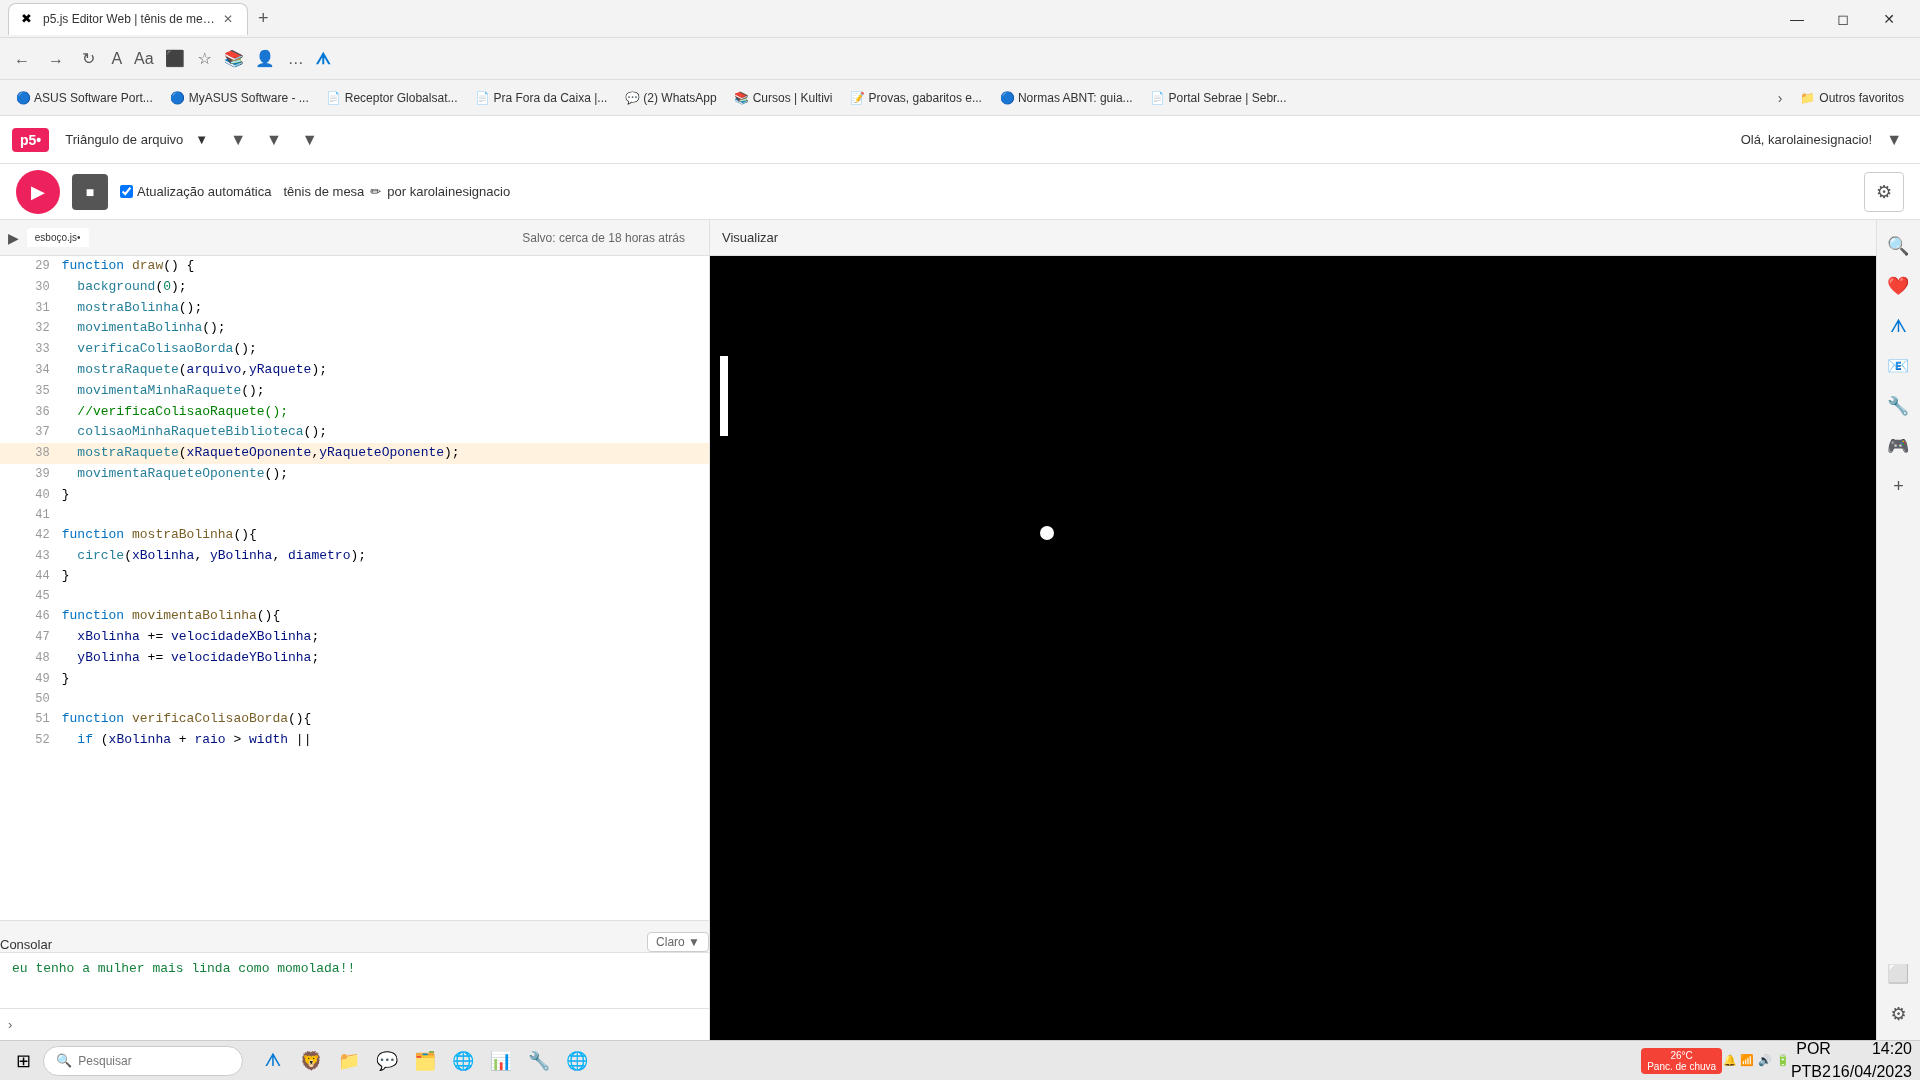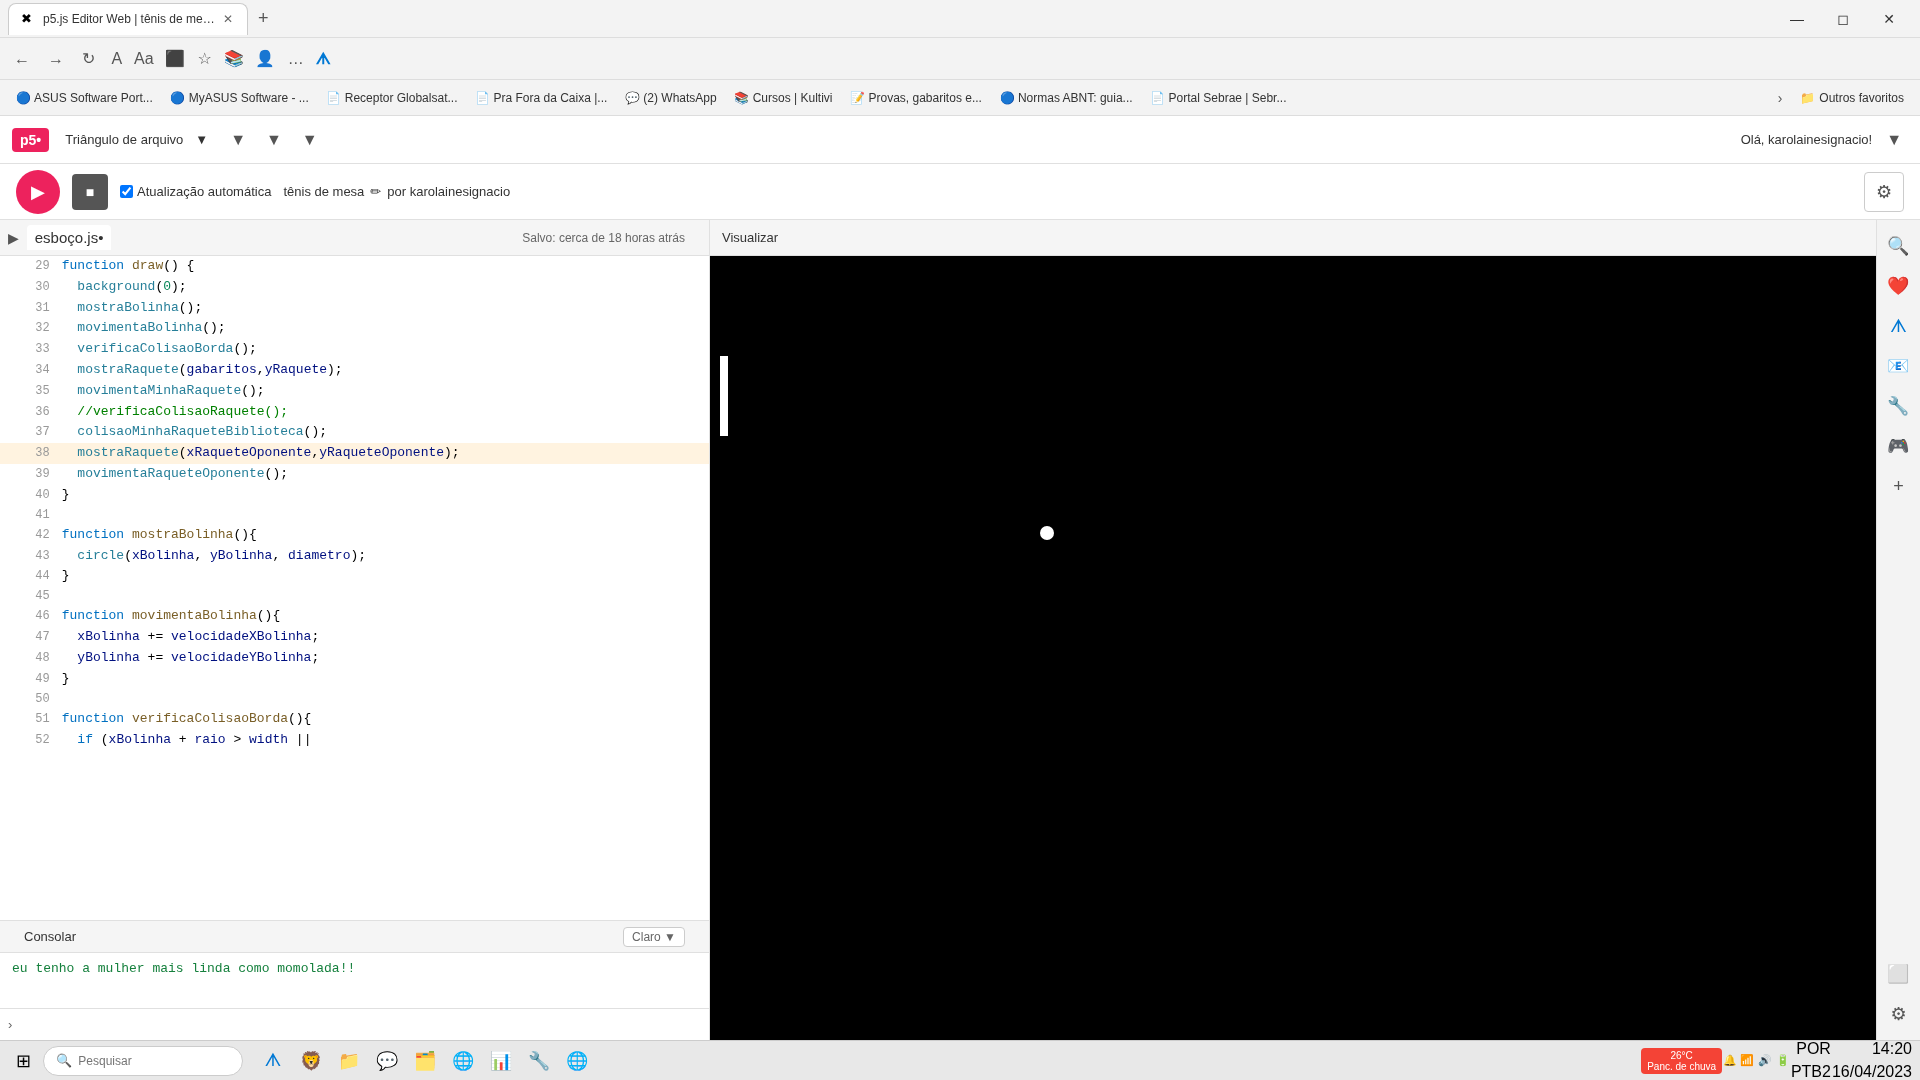--- a/index.html
+++ b/index.html
@@ -231,21 +231,21 @@
       gap: 8px;
     }
     .collapse-btn {
       background: none;
       border: none;
       cursor: pointer;
       font-size: 14px;
       color: #555;
     }
     .file-tab {
-      font-size: 15px;
+      font-size: 10px;
       color: #333;
       padding: 4px 8px;
       background: #fff;
       border-radius: 4px 4px 0 0;
       cursor: pointer;
     }
     .save-status {
       margin-left: auto;
       font-size: 12px;
       color: #666;
@@ -297,22 +297,22 @@
       height: 120px;
       border-top: 1px solid #e0e0e0;
       display: flex;
       flex-direction: column;
     }
     .console-header {
       height: 32px;
       background: #f5f5f5;
       border-bottom: 1px solid #e0e0e0;
       display: flex;
-      align-items: center;
-      padding: 0 24px;
+      align-items: flex-end;
+      padding: 0 0;
     }
     .console-label { font-size: 13px; color: #333; }
     .console-clear { margin-left: auto; font-size: 12px; color: #666; padding: 2px 8px; border: 1px solid #ccc; border-radius: 4px; cursor: pointer; background: white; }
     .console-content {
       flex: 1;
       background: #fff;
       padding: 8px 12px;
       font-family: 'Courier New', monospace;
       font-size: 13px;
       color: #15803d;
@@ -569,21 +569,21 @@
             <div class="code-line">
               <span class="line-num">32</span>
               <span class="line-content">  <span class="fn-green">movimentaBolinha</span>();</span>
             </div>
             <div class="code-line">
               <span class="line-num">33</span>
               <span class="line-content">  <span class="fn-green">verificaColisaoBorda</span>();</span>
             </div>
             <div class="code-line">
               <span class="line-num">34</span>
-              <span class="line-content">  <span class="fn-green">mostraRaquete</span>(<span class="var">gabaritos</span>,<span class="var">yRaquete</span>);</span>
+              <span class="line-content">  <span class="fn-green">mostraRaquete</span>(<span class="var">arquivo</span>,<span class="var">yRaquete</span>);</span>
             </div>
             <div class="code-line">
               <span class="line-num">35</span>
               <span class="line-content">  <span class="fn-green">movimentaMinhaRaquete</span>();</span>
             </div>
             <div class="code-line">
               <span class="line-num">36</span>
               <span class="line-content">  <span class="cm">//verificaColisaoRaquete();</span></span>
             </div>
             <div class="code-line">

